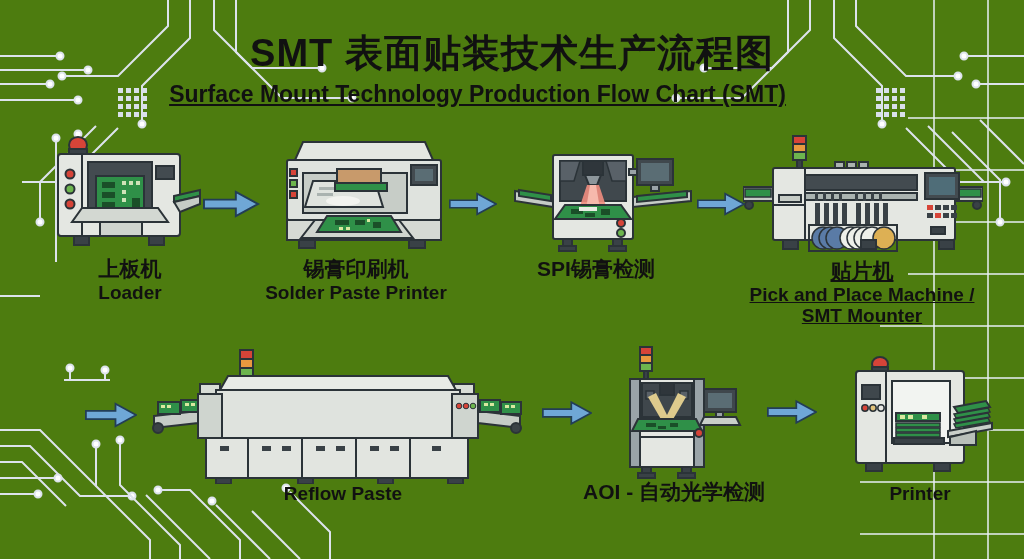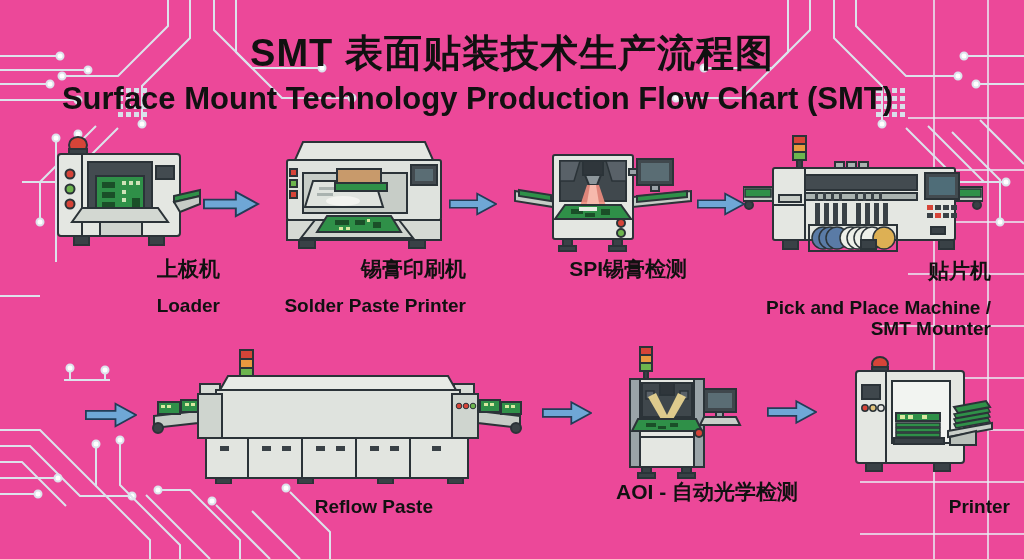--- a/index.html
+++ b/index.html
@@ -1,33 +1,33 @@
 <!DOCTYPE html>
 <html><head>
 <meta charset="utf-8">
 <style>
   html,body{margin:0;padding:0;background:#ffffff;}
   #stage{
     position:relative;width:1024px;height:559px;overflow:hidden;
-    background:#ec4899;
+    background:#4d7c0f;
     font-family:"Liberation Sans","DejaVu Sans",sans-serif;color:#111111;
   }
   .abs{position:absolute;}
   #bg-circuit{left:0;top:0;width:1024px;height:559px;}
   .title-zh{
     left:0;top:34px;width:1024px;text-align:center;
     font-size:38px;font-weight:800;letter-spacing:1px;line-height:1.05;
   }
   .title-en{
     left:0;top:82px;width:955px;text-align:center;
-    font-size:31px;font-weight:800;letter-spacing:0px;line-height:1.1;
+    font-size:23px;font-weight:800;letter-spacing:0px;line-height:1.1;text-decoration:underline;
   }
-  .station-label{position:absolute;text-align:right;color:#111111;}
+  .station-label{position:absolute;text-align:center;color:#111111;}
   .station-label .zh{font-size:21px;font-weight:800;line-height:1.2;}
-  .station-label .en{font-size:19px;font-weight:700;line-height:1.12;margin-top:14px;}
+  .station-label .en{font-size:19px;font-weight:700;line-height:1.12;margin-top:1px;}
   .arrow{position:absolute;}
   svg{display:block;}
 </style>
 </head>
 <body>
 
 <div id="stage">
 
   <svg id="bg-circuit" class="abs" viewBox="0 0 1024 559" xmlns="http://www.w3.org/2000/svg">
 
@@ -555,21 +555,21 @@
     <div class="zh">上板机</div>
     <div class="en">Loader</div>
   </div>
   <div class="station-label" style="left:246px;top:256px;width:220px;">
     <div class="zh">锡膏印刷机</div>
     <div class="en">Solder Paste Printer</div>
   </div>
   <div class="station-label" style="left:505px;top:256px;width:182px;">
     <div class="zh">SPI锡膏检测</div>
   </div>
-  <div class="station-label" style="left:733px;top:258px;width:258px;">
+  <div class="station-label" style="left:733px;top:258px;width:258px;text-decoration:underline;">
     <div class="zh">贴片机</div>
     <div class="en">Pick and Place Machine / SMT Mounter</div>
   </div>
   <div class="station-label" style="left:253px;top:482px;width:180px;">
     <div class="en">Reflow Paste</div>
   </div>
   <div class="station-label" style="left:550px;top:479px;width:248px;">
     <div class="zh">AOI - 自动光学检测</div>
   </div>
   <div class="station-label" style="left:830px;top:482px;width:180px;">

